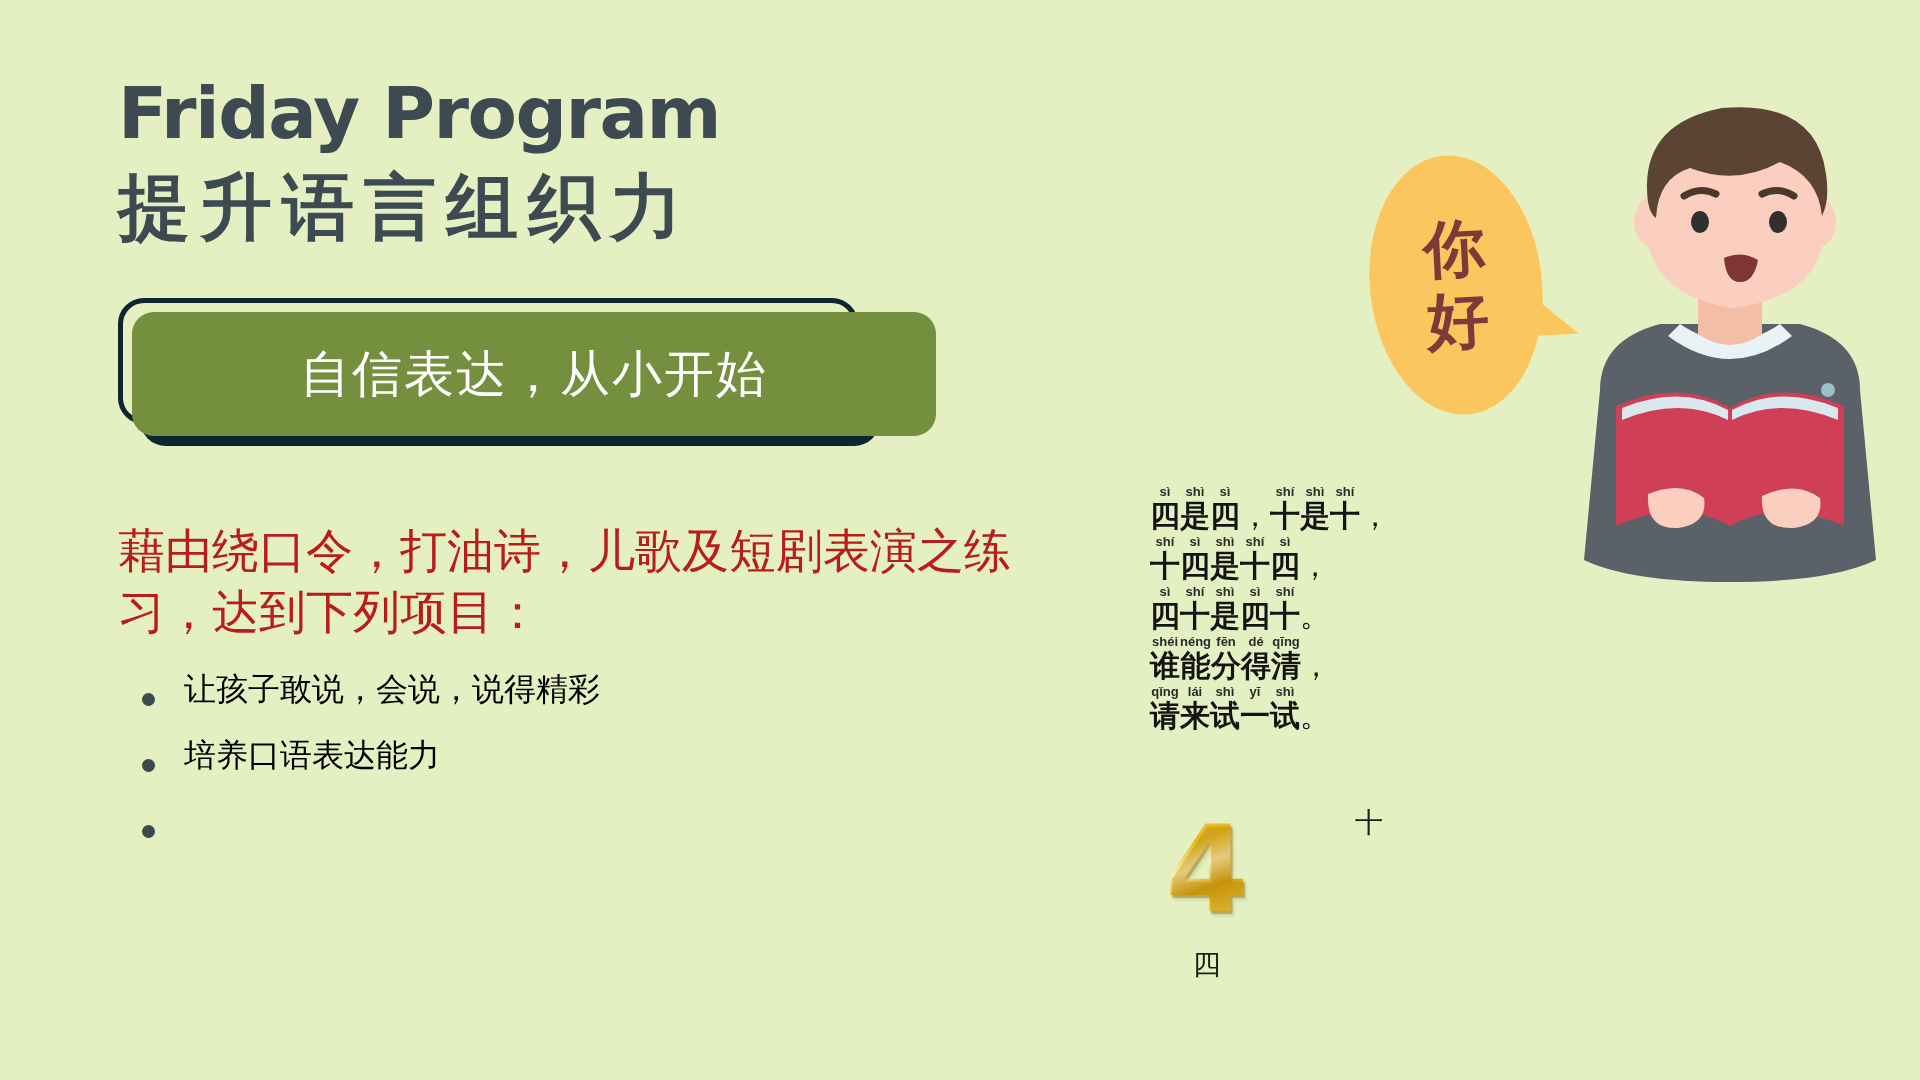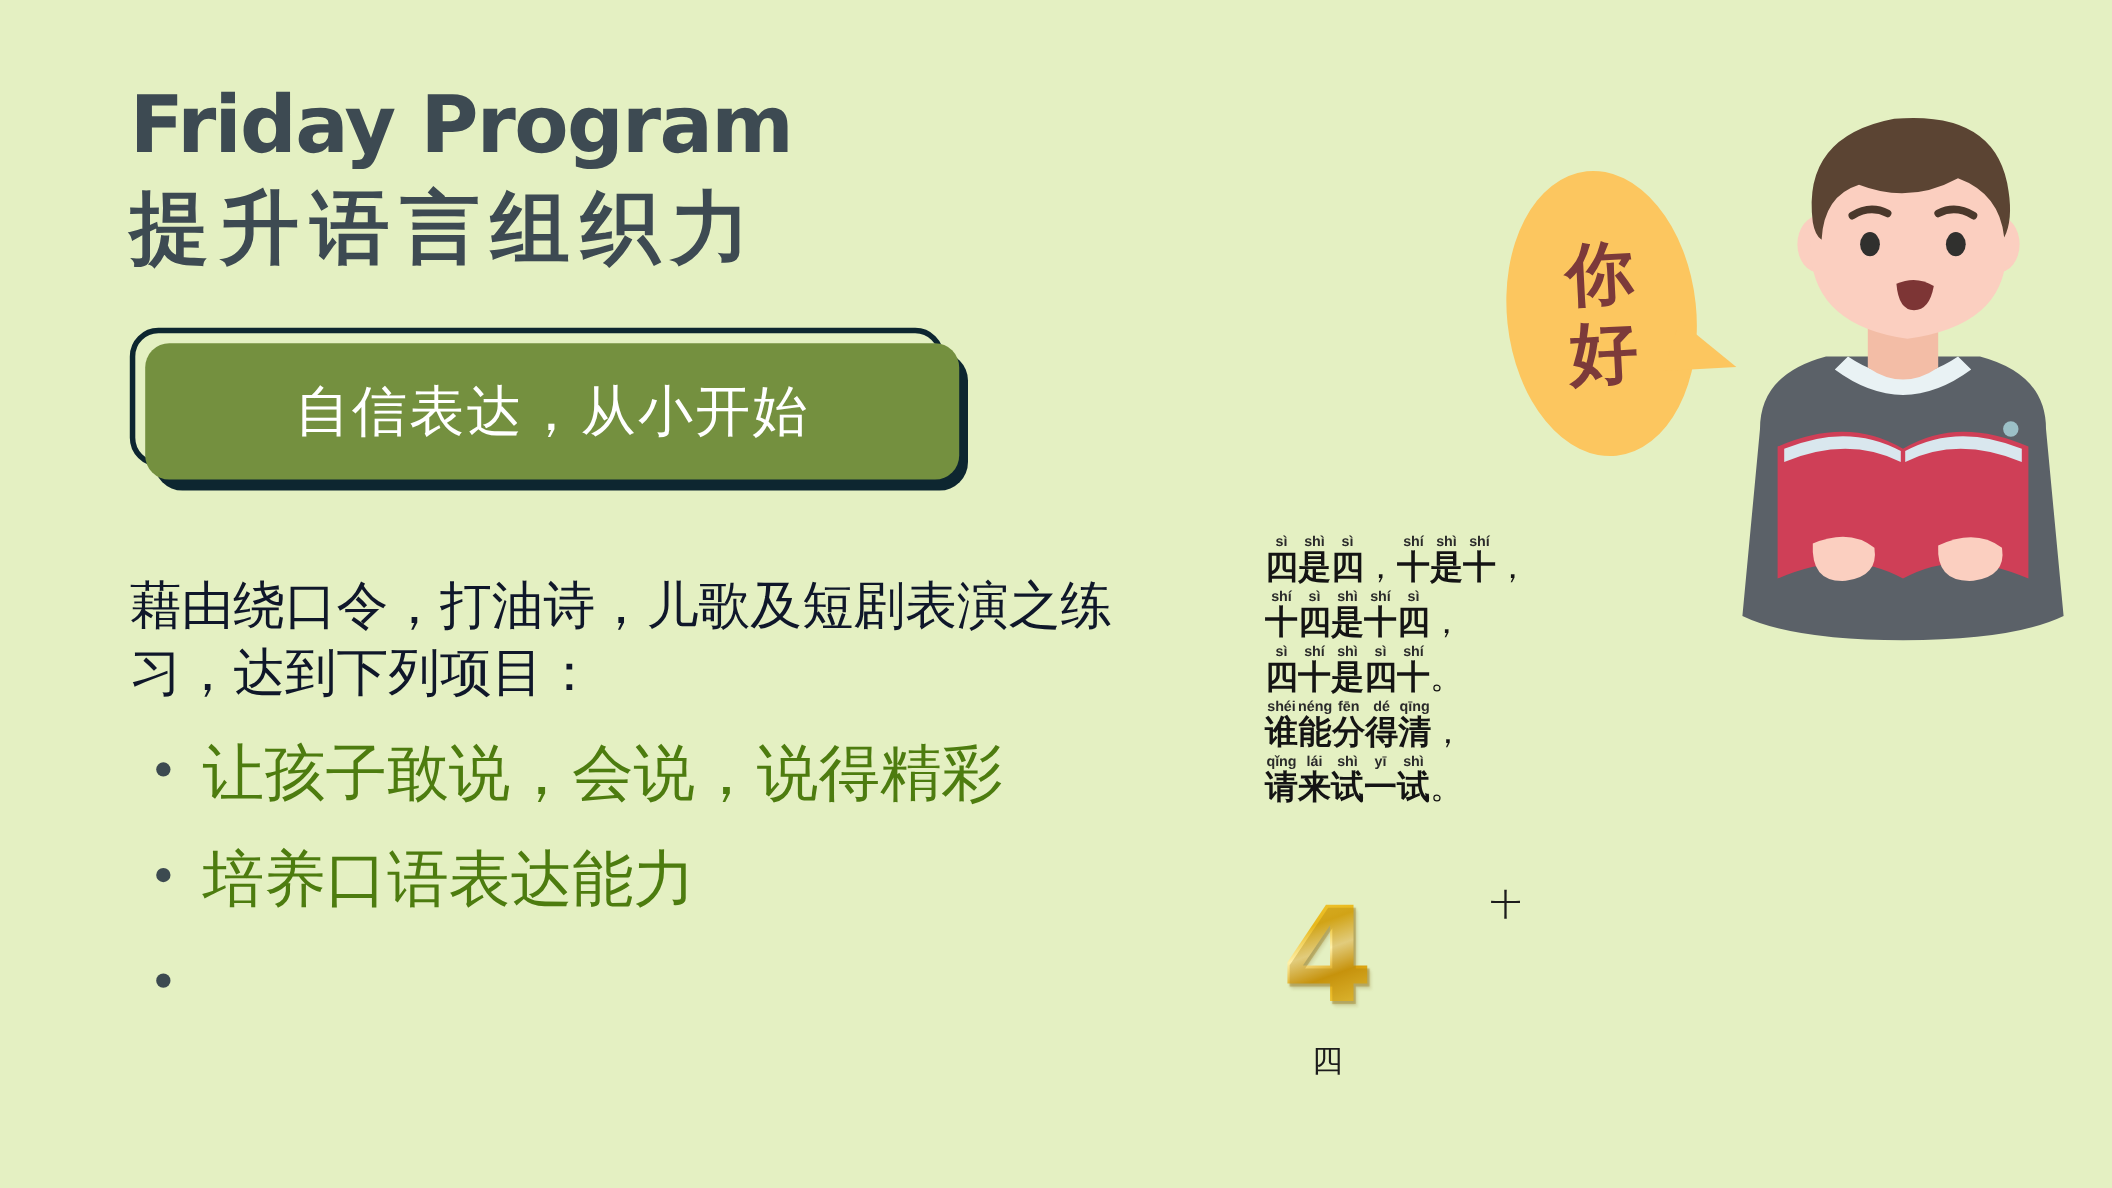--- a/index.html
+++ b/index.html
@@ -35,39 +35,39 @@
   #tagline-outline{
     position:absolute; left:0; top:0; width:740px; height:126px;
     border:5px solid #0d2630; border-radius:26px;
     background:transparent;
   }
   #tagline-shadow{
     position:absolute; left:22px; top:22px; width:740px; height:126px;
     background:#0d2630; border-radius:26px;
   }
   #tagline-button{
-    position:absolute; left:14px; top:14px; width:740px; height:124px;
+    position:absolute; left:14px; top:14px; width:804px; height:124px;
     background:#74903f; border-radius:22px;
     display:flex; align-items:center; justify-content:center;
     color:#ffffff; font-size:50px; font-weight:500; letter-spacing:2px;
     font-family:"DejaVu Sans","Liberation Sans",sans-serif;
   }
 
   
   #description{
     margin-top:74px; width:930px;
-    font-size:47px; line-height:1.30; color:#0f172a; font-weight:500;
+    font-size:47px; line-height:1.30; color:#b91c1c; font-weight:500;
     font-family:"DejaVu Sans","Liberation Sans",sans-serif;
   }
 
   
   #benefit-list{ margin-top:26px; list-style:none; }
   #benefit-list li{
     position:relative; padding-left:66px; margin-bottom:26px;
-    font-size:56px; color:#4d7c0f; font-weight:500; line-height:1.25;
+    font-size:32px; color:#000000; font-weight:500; line-height:1.25;
     font-family:"DejaVu Sans","Liberation Sans",sans-serif;
   }
   #benefit-list li .dot{
     position:absolute; left:24px; top:24px;
     width:13px; height:13px; border-radius:50%; background:#3c4a50;
   }
 
   
   #right-column{ position:absolute; left:1090px; top:0; width:830px; height:1080px; }
 

